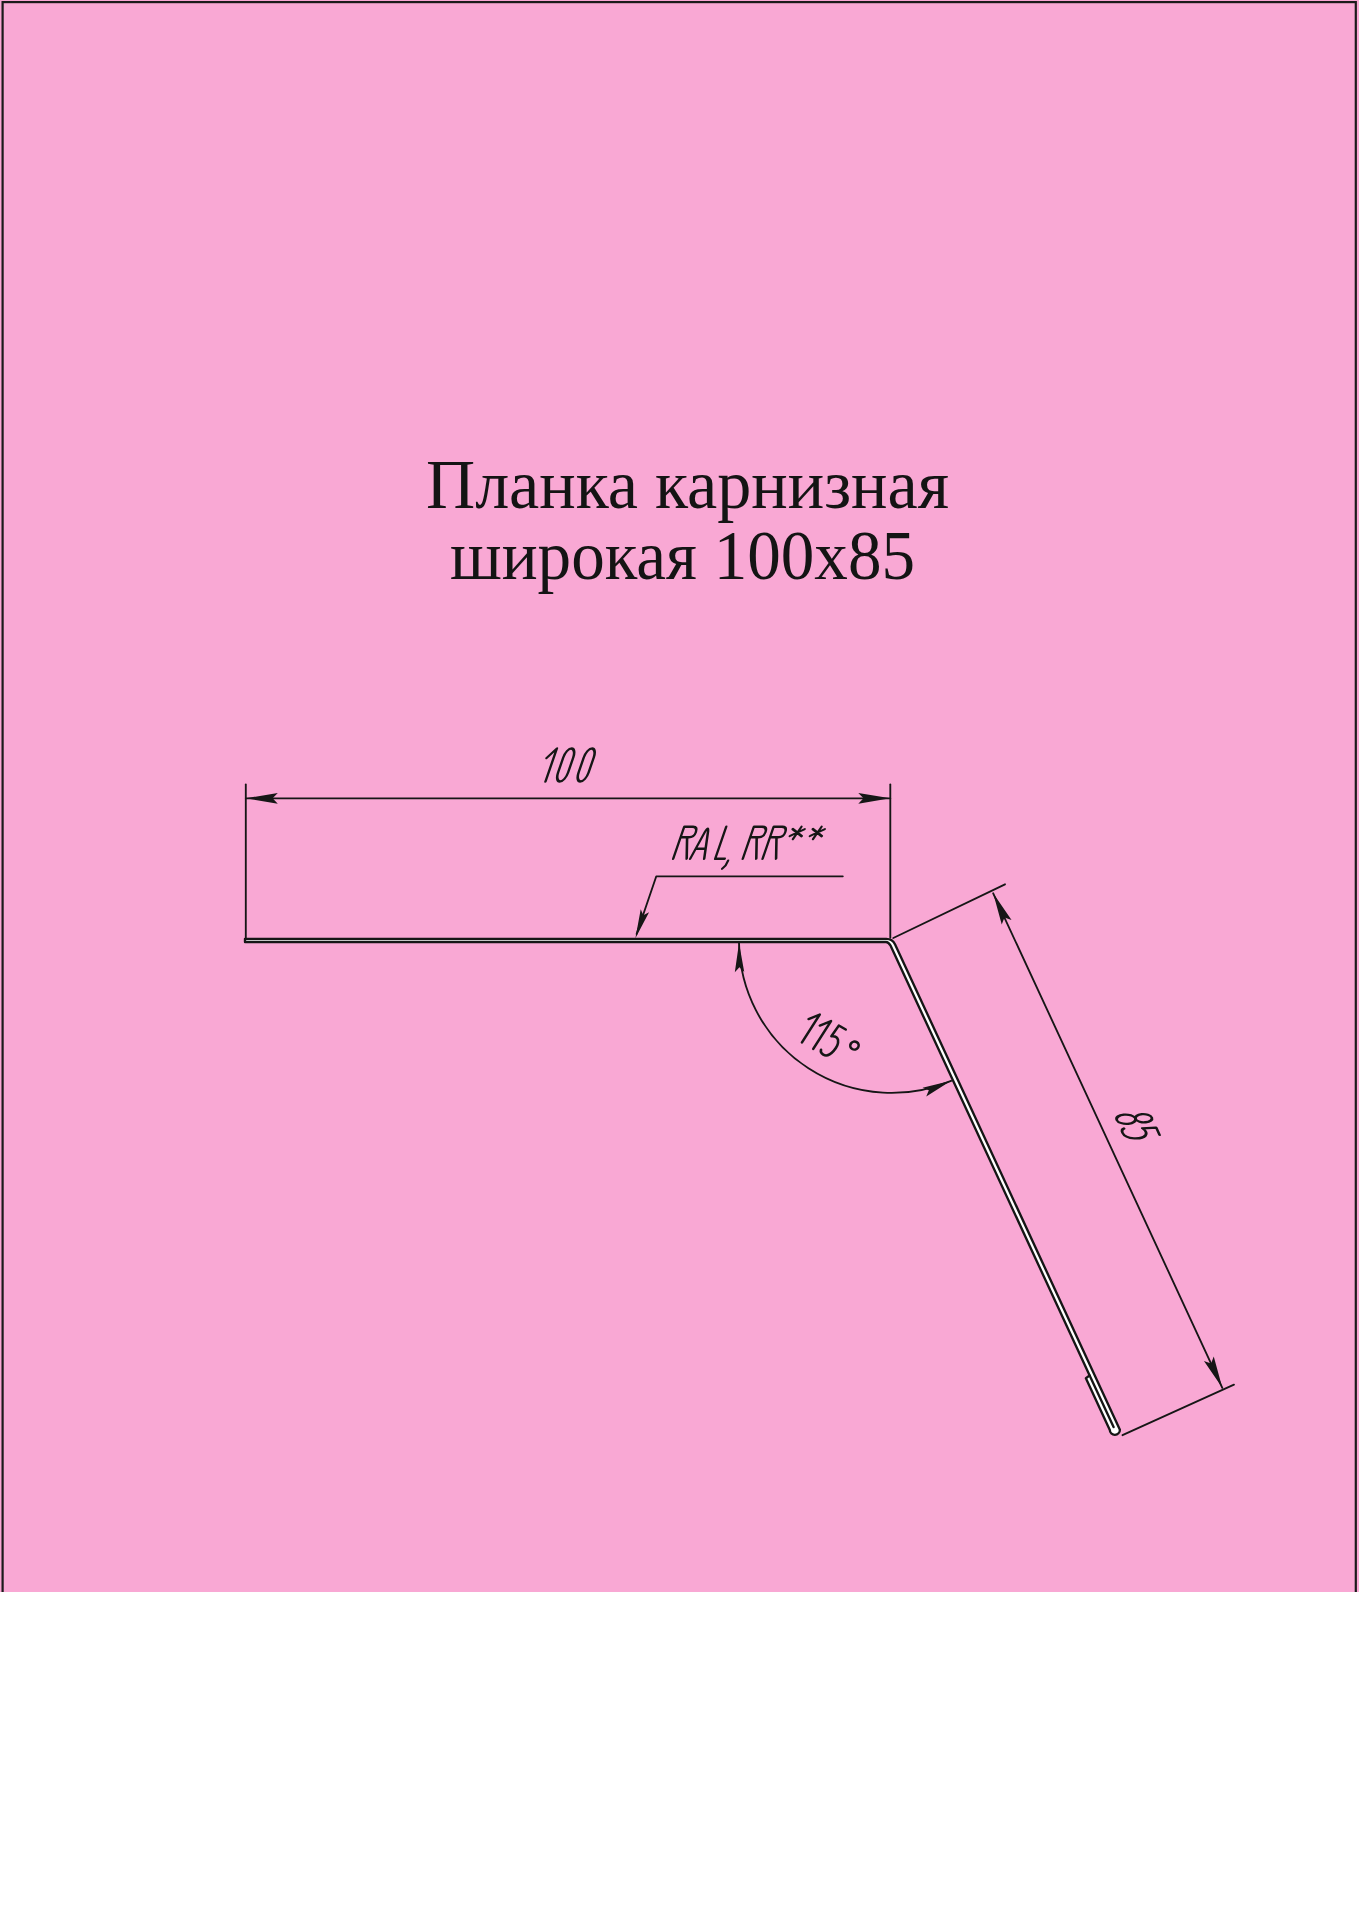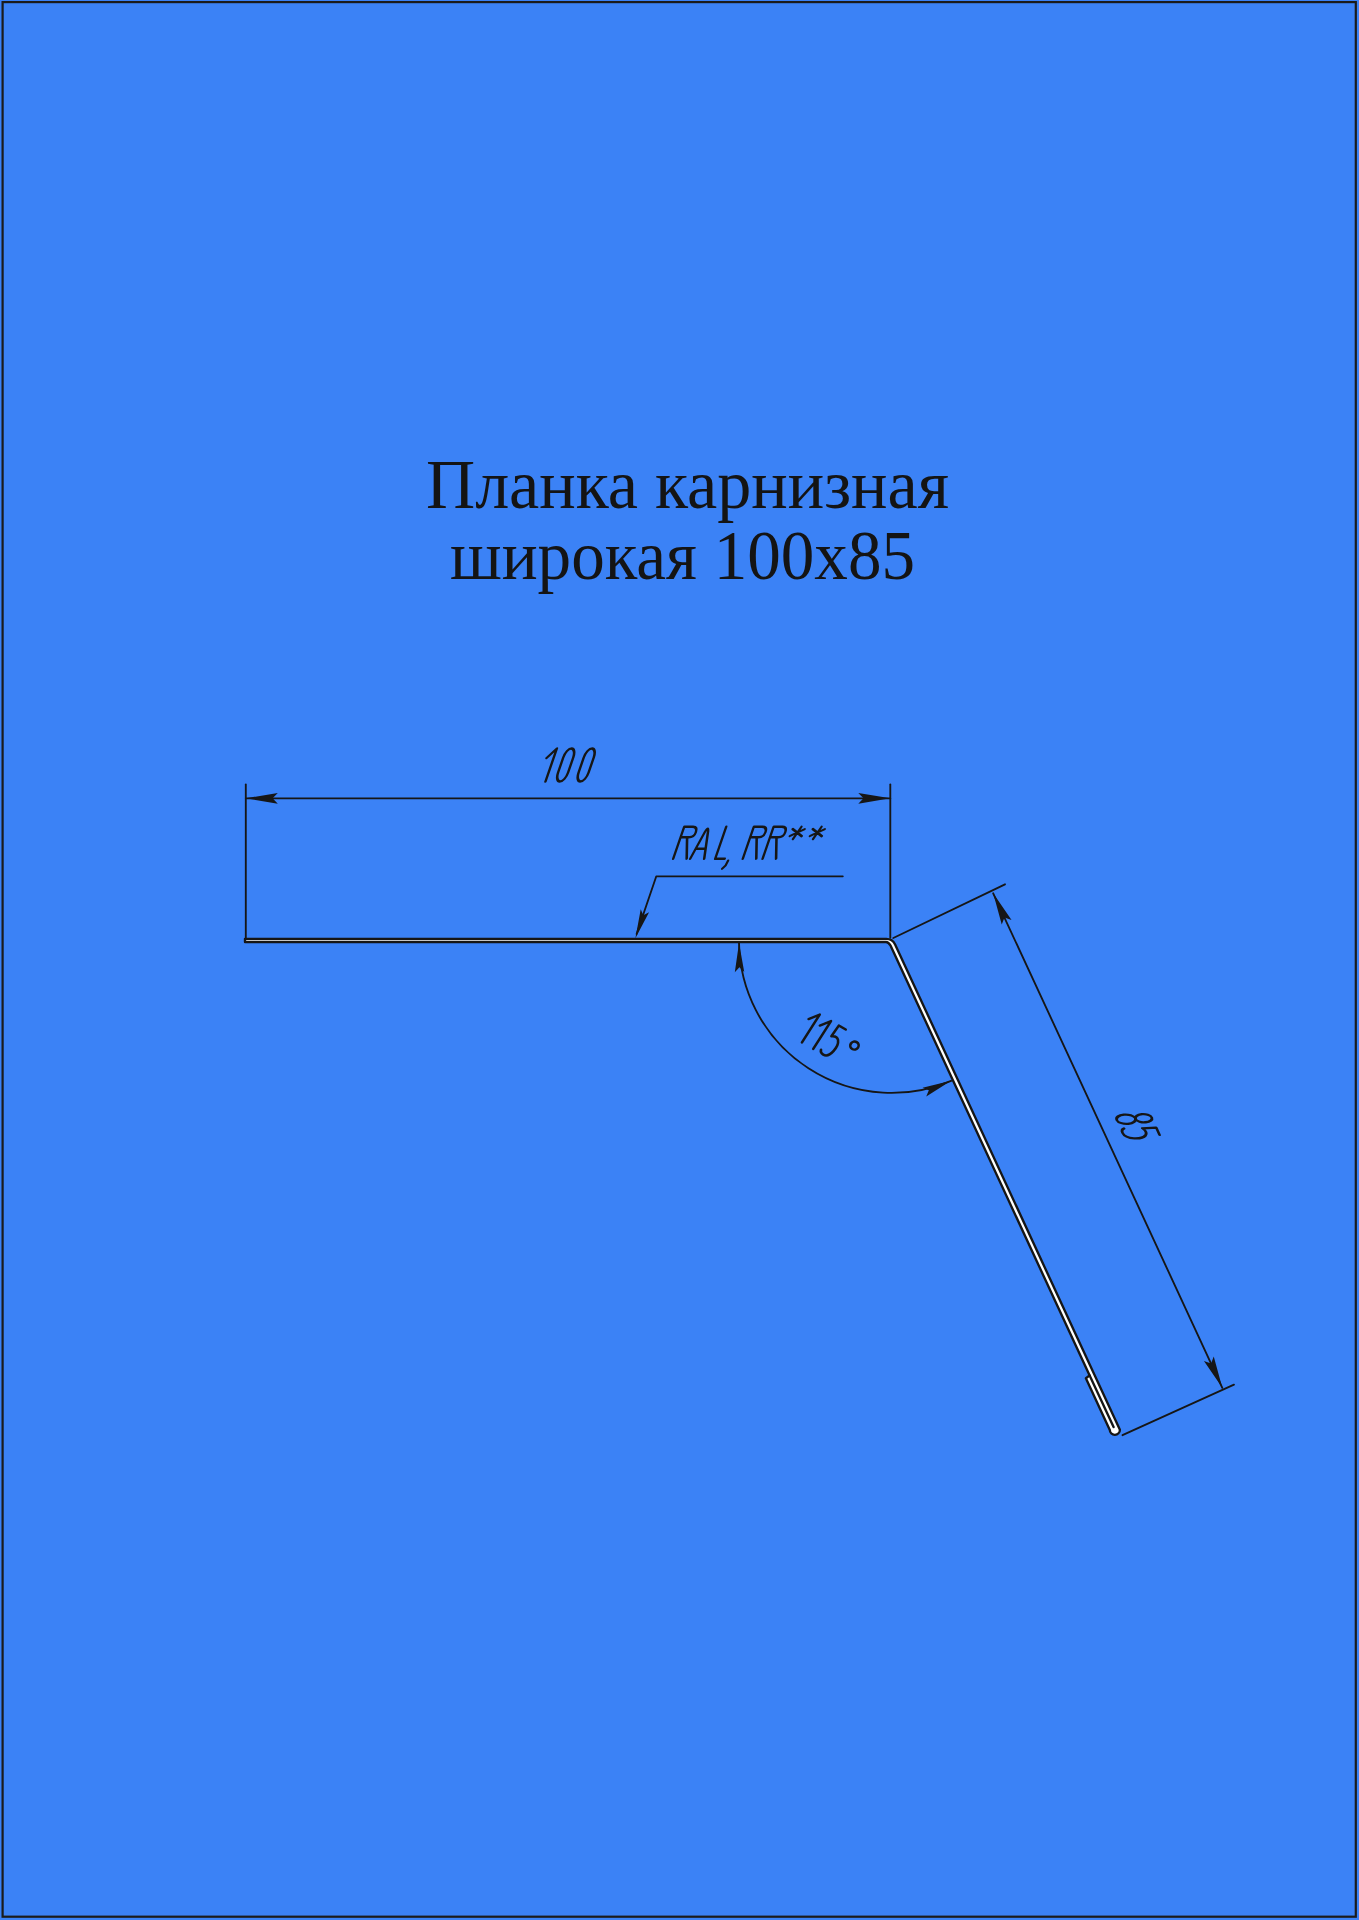--- a/index.html
+++ b/index.html
@@ -1,16 +1,16 @@
 <!DOCTYPE html>
 <html><head>
 <meta charset="utf-8">
 <style>
   html,body{margin:0;padding:0;background:#ffffff;}
-  #page{position:relative;width:1359px;height:1920px;background:#3b82f6;overflow:hidden;}
+  #page{position:relative;width:1359px;height:1592px;background:#f9a8d4;overflow:hidden;}
   svg{position:absolute;left:0;top:0;}
   .t{font-family:"Liberation Serif", serif;fill:#141414;}
 </style>
 </head>
 <body>
 <div id="page">
 <svg width="1359" height="1920" viewBox="0 0 1359 1920">
 
   <rect x="2.6" y="2.1" width="1353.2" height="1914.6" fill="none" stroke="#1b1b1b" stroke-width="2.2"></rect>
 

